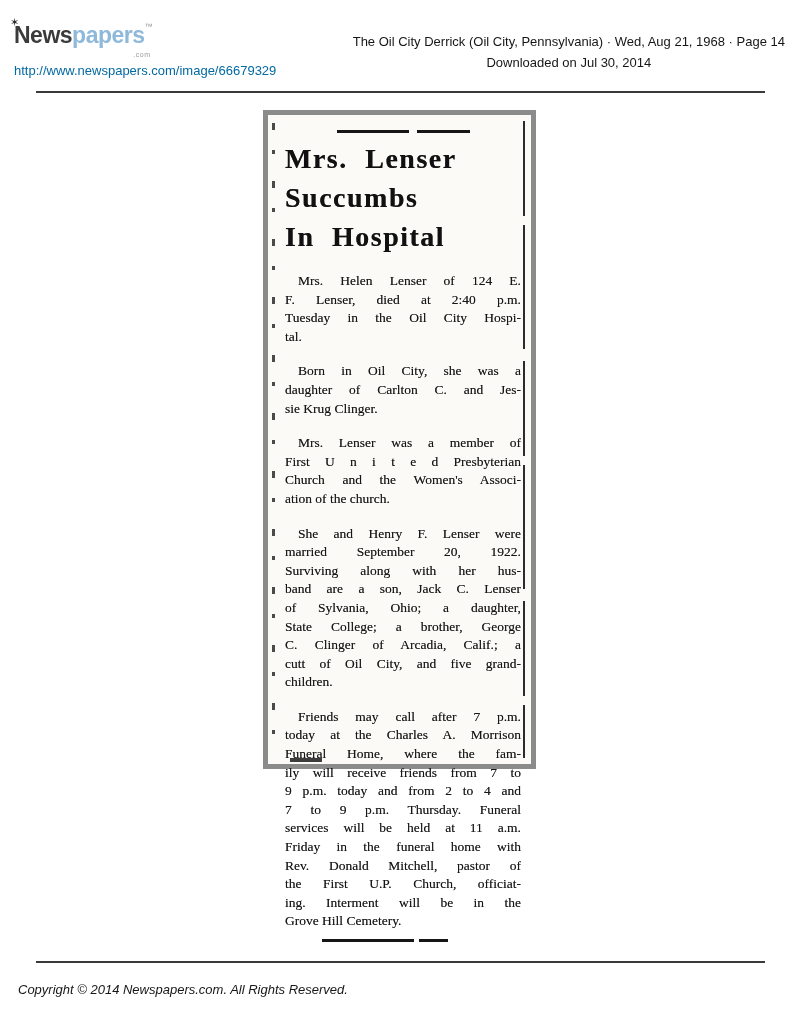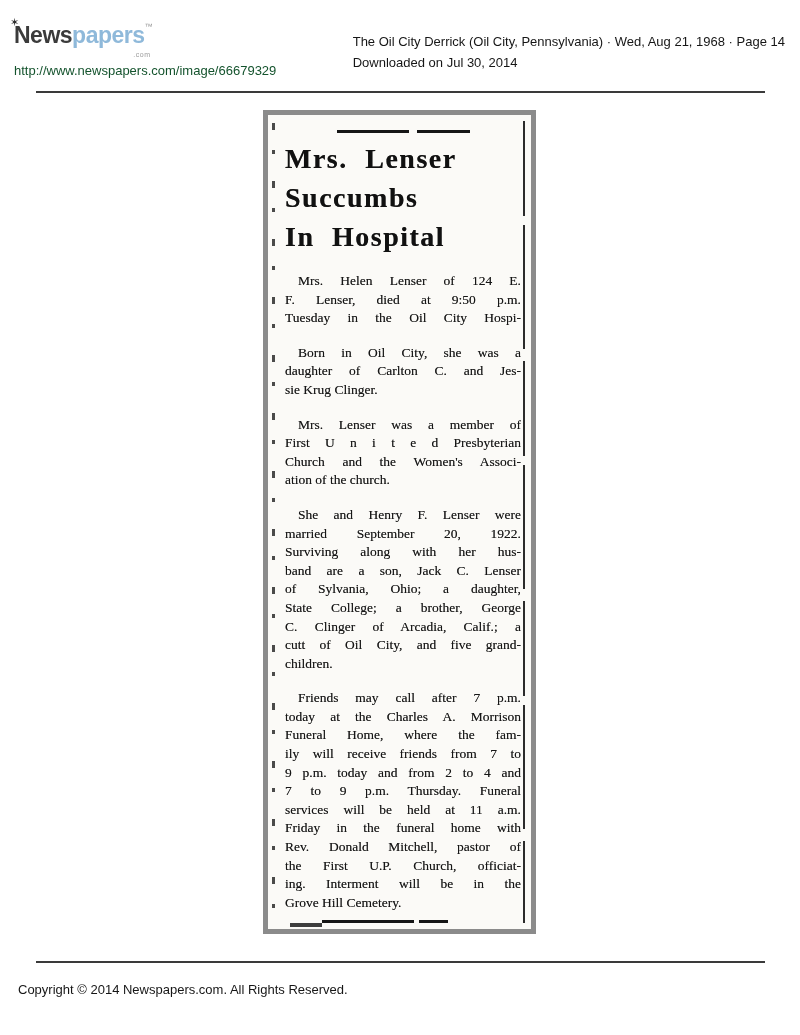--- a/index.html
+++ b/index.html
@@ -17,34 +17,34 @@
     position:relative;
   }
   .logo-star {
     position:absolute; left:-4px; top:-6px; font-size:11px; color:#2e2e2e;
     font-weight:400;
   }
   .logo-papers { font-weight:700; font-size:23px; letter-spacing:-0.5px; color:#8fb9da; }
   .logo-tm { font-size:8px; color:#9a9a9a; vertical-align:top; }
   .logo-com { position:absolute; right:2px; bottom:-6px; font-size:7px; color:#9a9a9a; letter-spacing:0.5px; }
 
-  .url-line { position:absolute; left:14px; top:63px; font-size:13px; color:#14532d; }
+  .url-line { position:absolute; left:14px; top:63px; font-size:13px; color:#0369a1; }
 
   .source-block {
-    position:absolute; right:15px; top:31px; text-align:left;
+    position:absolute; right:15px; top:31px; text-align:center;
     font-size:13px; color:#161616; line-height:21px;
   }
 
   .hrule { position:absolute; left:36px; width:729px; height:2px; background:#3a3a3a; }
   .hrule-top { top:91px; }
   .hrule-bottom { top:961px; }
 
   
   .clipping {
-    position:absolute; left:263px; top:110px; width:273px; height:824px;
+    position:absolute; left:263px; top:110px; width:273px; height:659px;
     border:5px solid #8b8b8b; background:#fbfaf7;
     padding:12px 2px 0 17px;
   }
   .left-marks {
     position:absolute; left:4px; top:8px; bottom:8px; width:3px;
     background:repeating-linear-gradient(180deg,
       #2b2b2b 0 7px, transparent 7px 27px,
       #2b2b2b 27px 31px, transparent 31px 58px);
     opacity:.85;
   }
@@ -75,21 +75,21 @@
   }
   .bline { text-align:justify; text-align-last:justify; }
   .bline.first { text-indent:13px;margin-top:16px; }
   .bline.lastline { text-align-last:left; }
 
   .end-rule { margin:8px 0 0 37px; width:131px; height:3px;
     background:linear-gradient(90deg, #161616 0 70%, transparent 70% 74%, #161616 74% 96%, transparent 96%); }
   .bottom-smudge { position:absolute; left:22px; bottom:2px; width:32px; height:4px; background:#3d3d3d; }
 
   
-  .copyright { position:absolute; left:18px; top:982px; font-size:13px; color:#161616; }
+  .copyright { position:absolute; left:18px; top:982px; font-size:13px; color:#161616;font-style:italic; }
 </style>
 </head>
 <body>
 
 <div class="page">
 
   <div class="logo">
     <span class="logo-news">News<span class="logo-star">✶</span></span><span class="logo-papers">papers</span><span class="logo-tm">™</span>
     <span class="logo-com">.com</span>
   </div>
@@ -110,22 +110,23 @@
     <div class="headline-rule"></div>
     <div class="headline">
         <div class="hline">Mrs. Lenser</div>
         <div class="hline">Succumbs</div>
         <div class="hline">In Hospital</div>
       </div>
 
     <div class="article">
         <div class="para">
           <div class="bline first">Mrs. Helen Lenser of 124 E.</div>
-          <div class="bline">F. Lenser, died at 9:50 p.m.</div>
+          <div class="bline">F. Lenser, died at 2:40 p.m.</div>
           <div class="bline">Tuesday in the Oil City Hospi-</div>
+          <div class="bline lastline">tal.</div>
         </div>
         <div class="para">
           <div class="bline first">Born in Oil City, she was a</div>
           <div class="bline">daughter of Carlton C. and Jes-</div>
           <div class="bline lastline">sie Krug Clinger.</div>
         </div>
         <div class="para">
           <div class="bline first">Mrs. Lenser was a member of</div>
           <div class="bline">First U n i t e d Presbyterian</div>
           <div class="bline">Church and the Women's Associ-</div>

